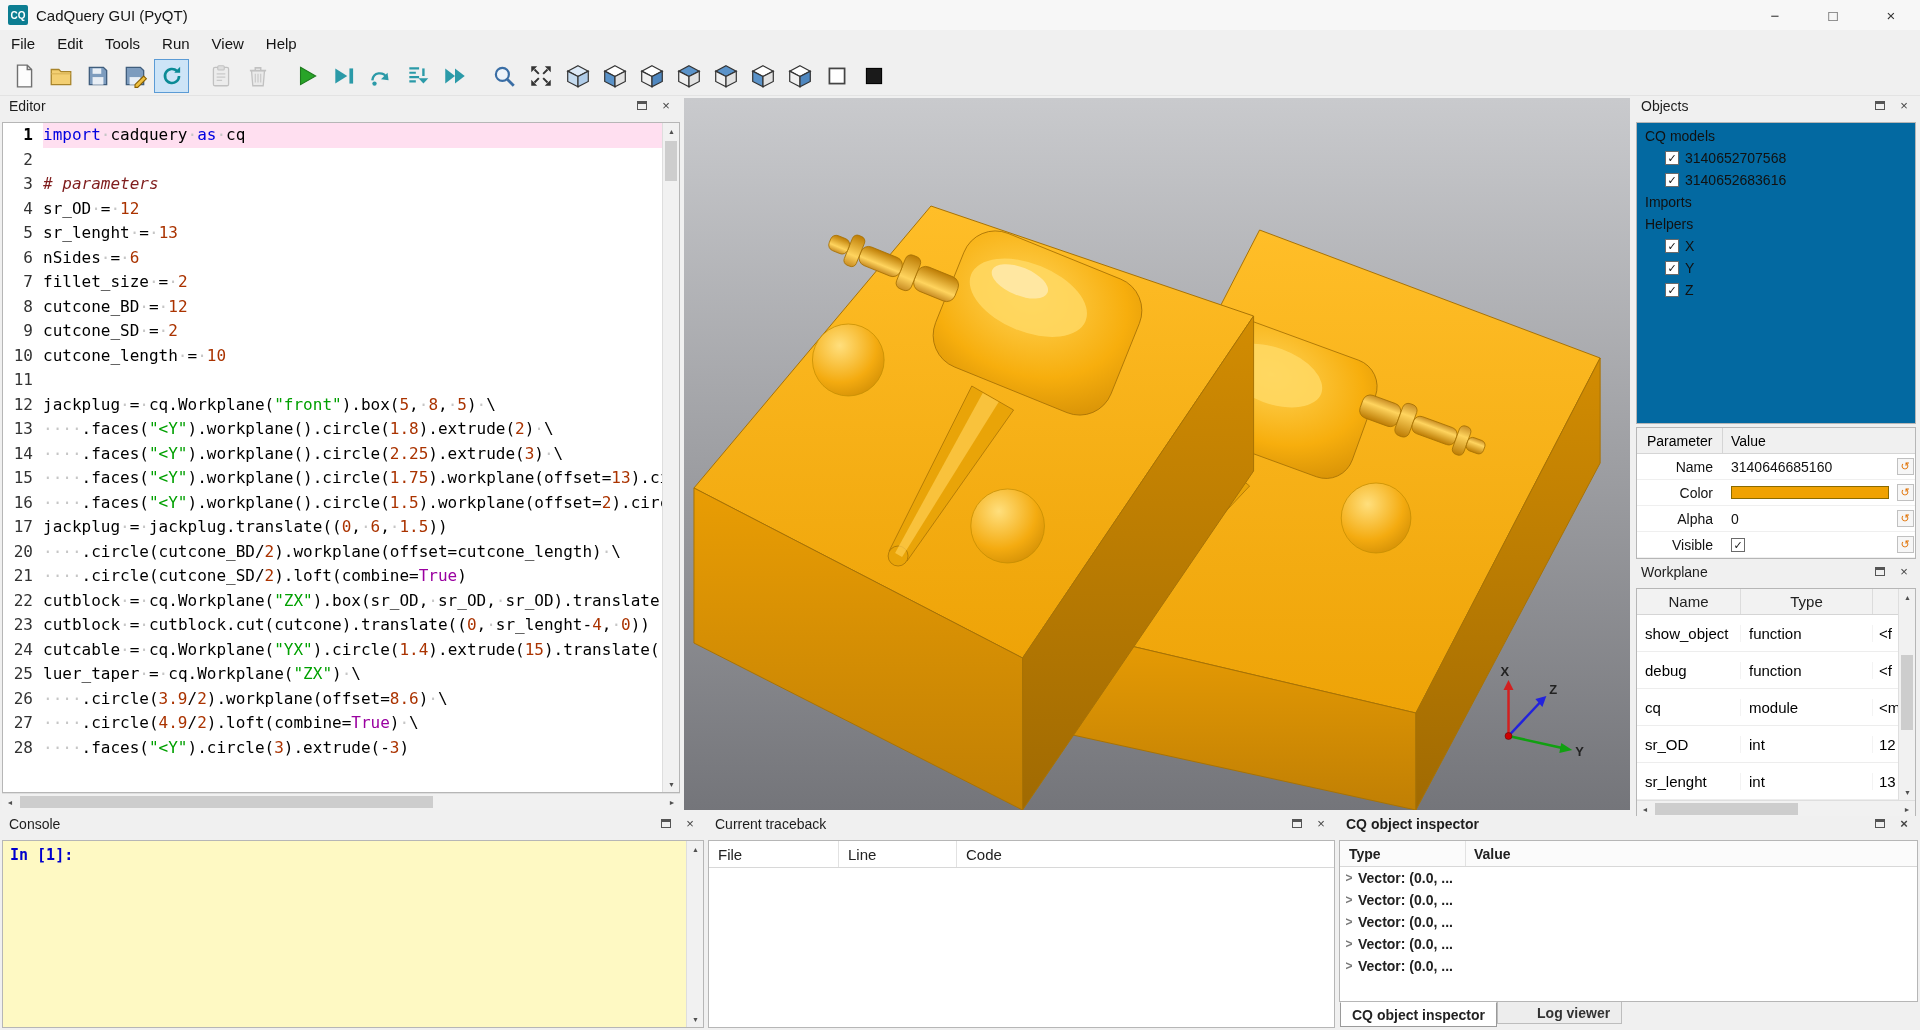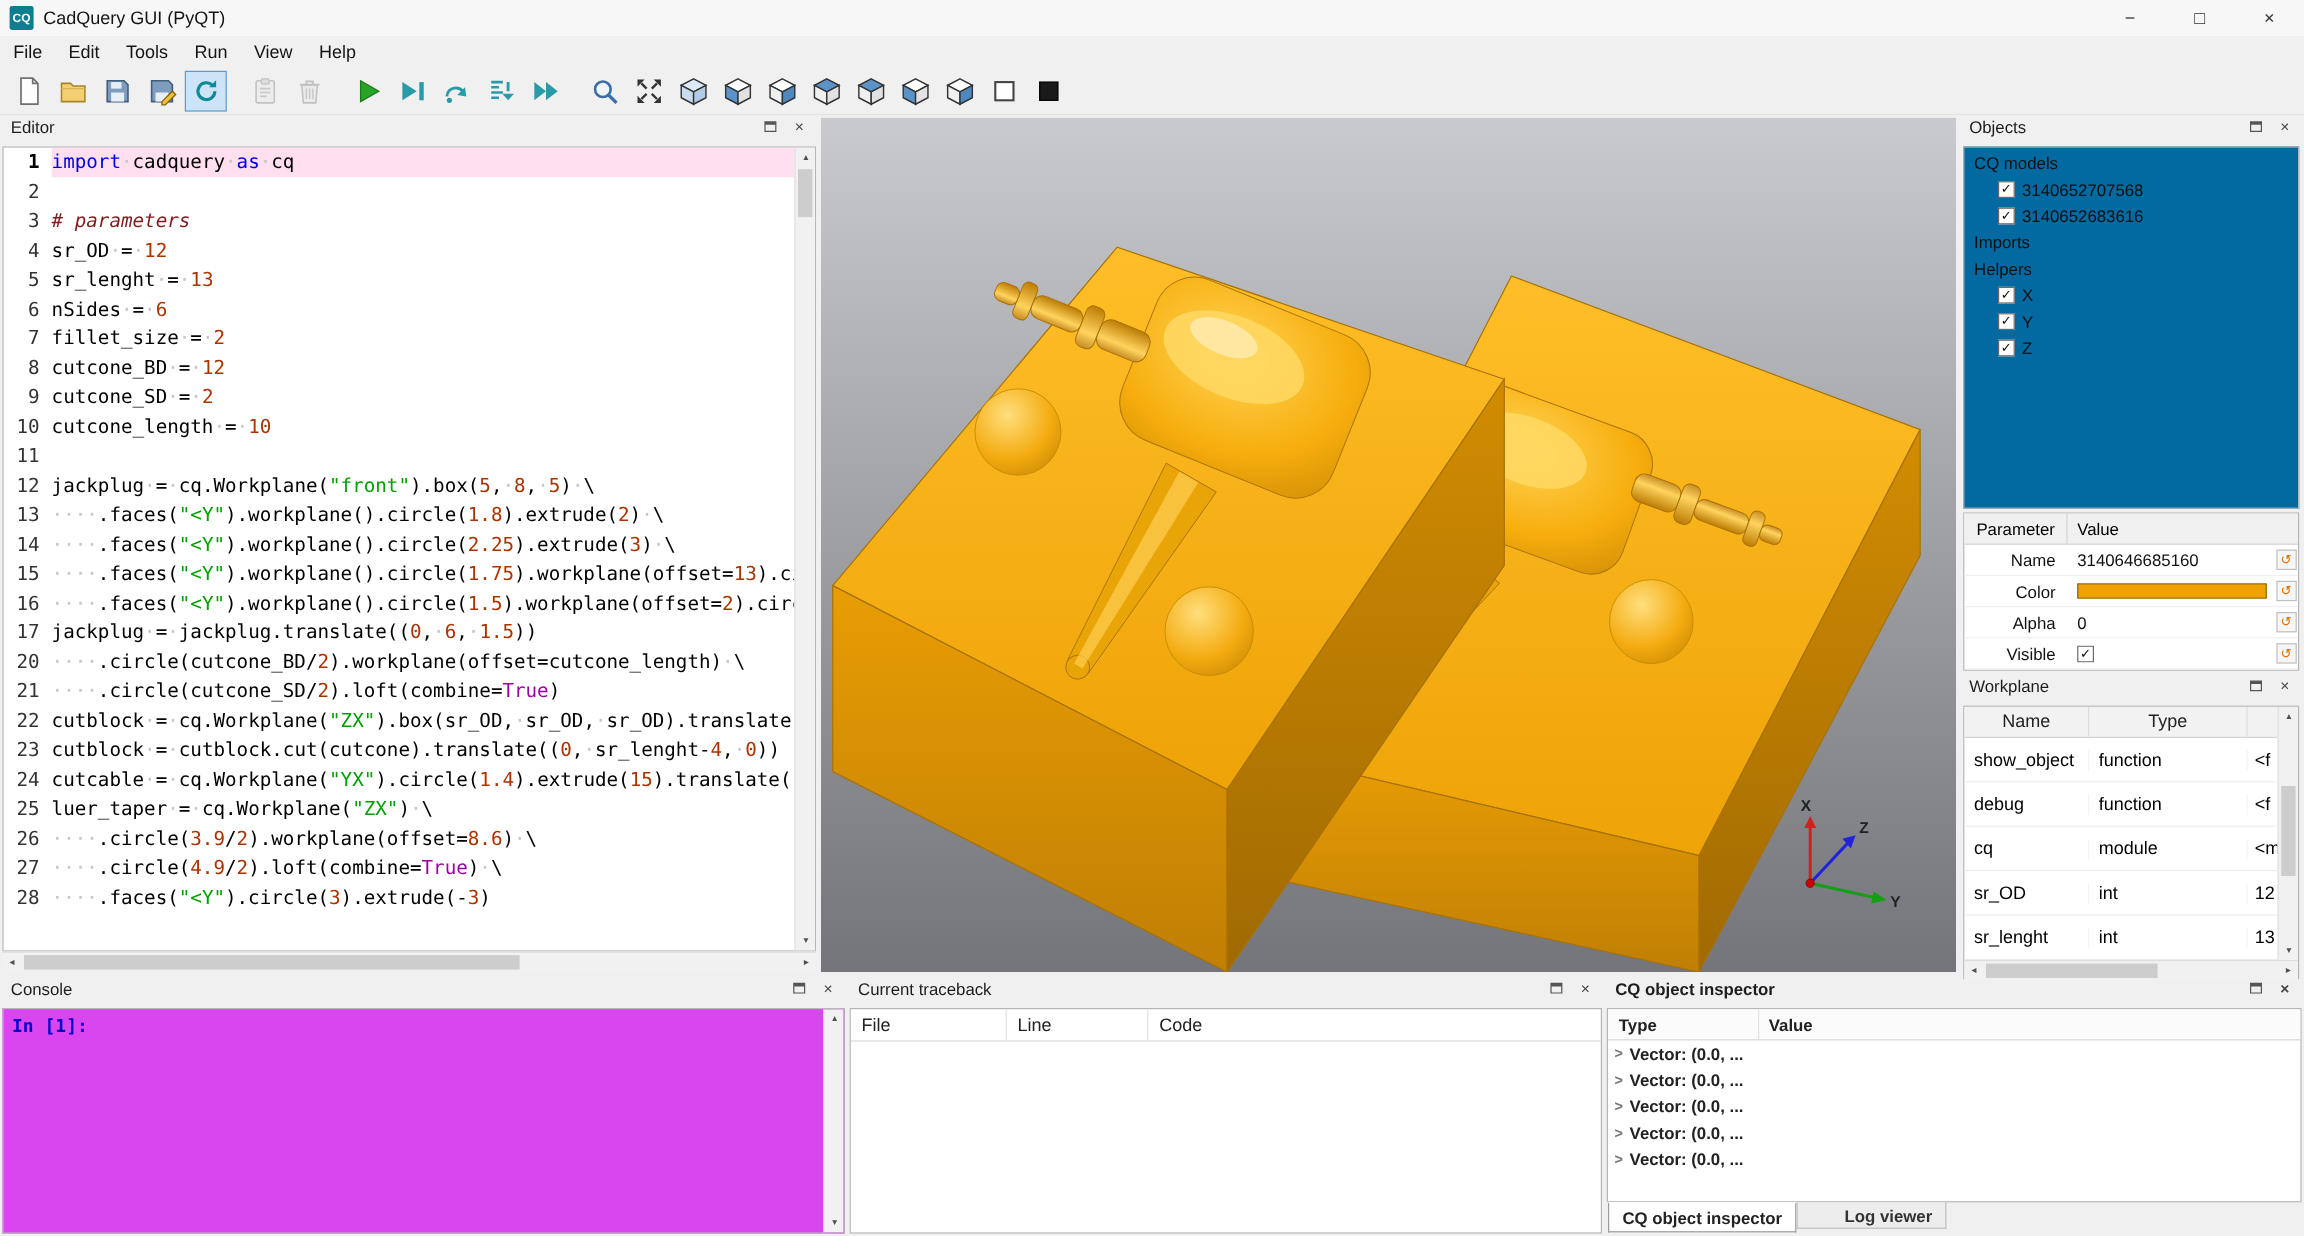--- a/index.html
+++ b/index.html
@@ -82,21 +82,21 @@
 .vh{text-align:center;color:#222;}
 .vc1{width:104px;flex:none;border-right:1px solid #dcdcdc;height:100%;display:flex;align-items:center;justify-content:center;}
 .vc2{width:132px;flex:none;border-right:1px solid #dcdcdc;height:100%;display:flex;align-items:center;justify-content:center;}
 .vc3{width:120px;flex:none;height:100%;display:flex;align-items:center;justify-content:center;}
 .var-row{display:flex;height:37px;align-items:center;border-bottom:1px solid #ededed;}
 .var-row .vcell1{width:104px;flex:none;padding-left:8px;border-right:1px solid #f3f3f3;}
 .var-row .vcell2{width:132px;flex:none;padding-left:8px;border-right:1px solid #f3f3f3;}
 .var-row .vcell3{width:120px;flex:none;padding-left:6px;overflow:hidden;white-space:nowrap;}
 
 .console-dock{width:702px;flex:none;}
-.console-body{flex:1;border:1px solid #b6b6b6;background:#d946ef;display:flex;overflow:hidden;}
+.console-body{flex:1;border:1px solid #b6b6b6;background:#fef9c3;display:flex;overflow:hidden;}
 .console-text{flex:1;padding:5px 7px;font-family:"DejaVu Sans Mono",monospace;font-size:15px;font-weight:bold;color:#0000cc;}
 .tb-dock{width:627px;flex:none;}
 .tb-body{flex:1;border:1px solid #b6b6b6;background:#fff;overflow:hidden;font-size:15px;}
 .tb-head{display:flex;height:27px;align-items:center;border-bottom:1px solid #d8d8d8;}
 .tbh{padding-left:9px;height:100%;display:flex;align-items:center;border-right:1px solid #e2e2e2;color:#222;}
 .tbh1{width:130px;flex:none;}
 .tbh2{width:118px;flex:none;}
 .tbh3{flex:1;border-right:none;}
 .insp-dock{flex:1;font-weight:bold;}
 .insp-body{flex:1;border:1px solid #b6b6b6;background:#fff;overflow:hidden;font-size:14px;}

